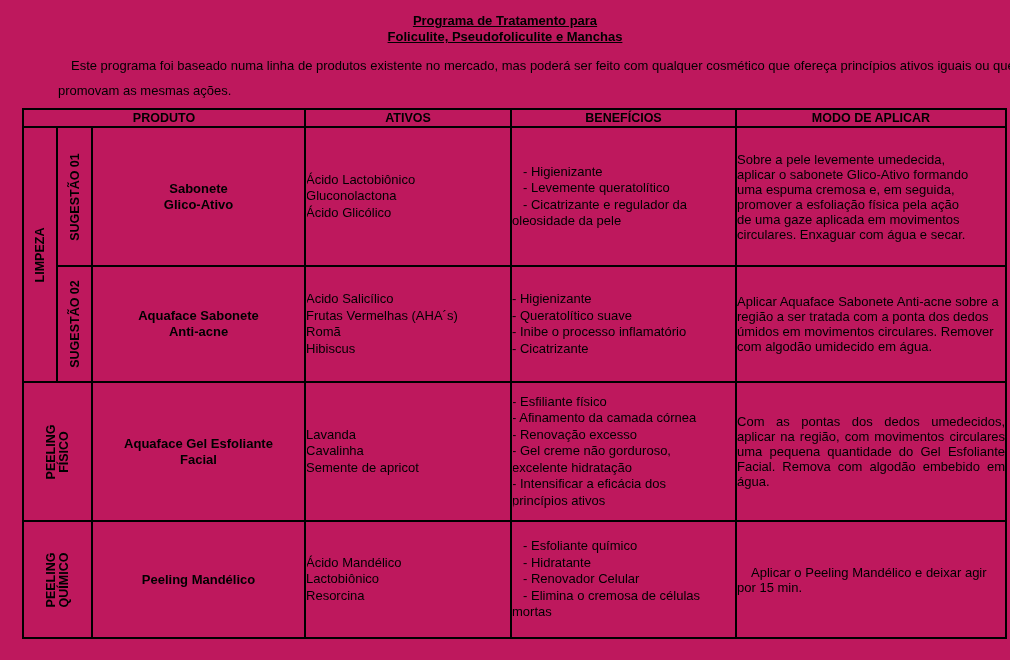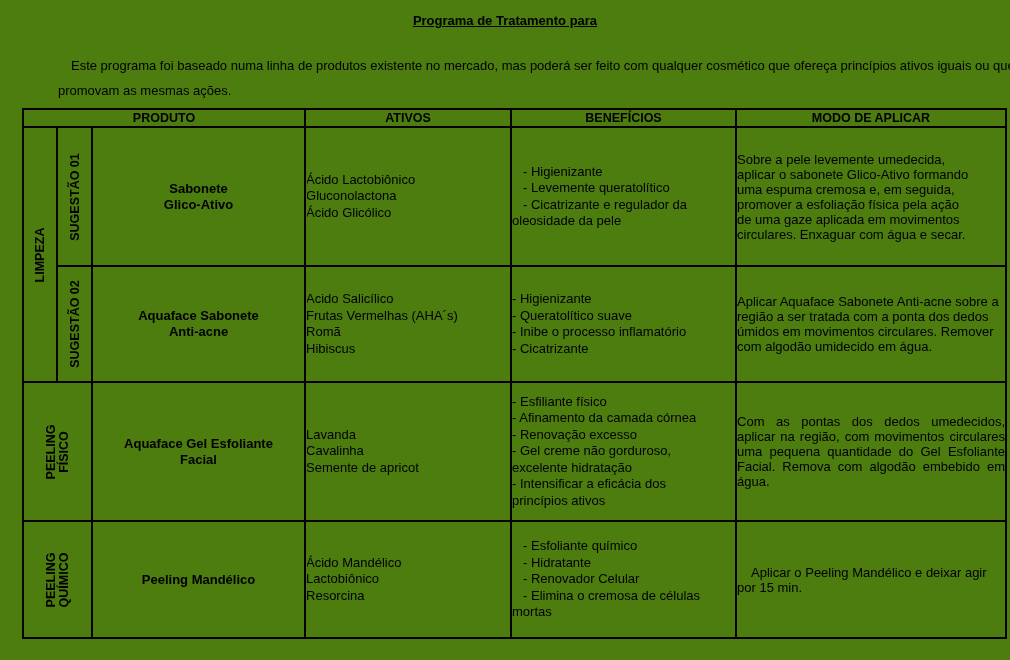--- a/index.html
+++ b/index.html
@@ -1,17 +1,17 @@
 <!DOCTYPE html>
 <html><head>
 <meta charset="utf-8">
 <style>
   html,body { margin:0; padding:0; background:#fff; }
   .doc {
-    position:relative; width:1010px; height:660px; background:#4d7c0f;
+    position:relative; width:1010px; height:660px; background:#be185d;
     font-family:"Liberation Sans", sans-serif; color:#000;
     -webkit-font-smoothing:antialiased;
   }
   .title { position:absolute; top:13px; left:0; width:100%; text-align:center;
     font-size:13px; font-weight:bold; line-height:16px; }
   .title div { text-decoration:underline; }
   .intro { position:absolute; top:53px; left:22px; width:966px;
     font-size:13px; line-height:25px; text-indent:13px;margin-left:36px; }
 
   table.tt { position:absolute; top:108px; left:22px; width:983px;
@@ -31,36 +31,37 @@
   td.vcell { position:relative; }
   .vtext { position:absolute; top:50%; left:50%;
     transform:translate(-50%,-50%) rotate(-90deg);
     font-weight:bold; font-size:12.5px; white-space:nowrap;
     text-align:center; line-height:13px; }
   .vtext div { white-space:nowrap; }
 
   td.produto { font-weight:bold; text-align:center; line-height:16px; }
   td.ativos  { padding:2px 4px 2px 13px; line-height:16.5px;border-radius:17px; }
   td.benef   { padding:2px 8px 2px 5px;  line-height:16.5px; }
-  td.benef.pr-lg { padding-right:26px; }
+  td.benef.pr-lg { padding-right:26px;border-radius:19px; }
   td.benef.ind div { text-indent:11px; }
   td.modo    { padding:2px 8px 2px 6px;  line-height:15px;margin-left:19px; }
   td.modo.pr-lg { padding-right:30px; }
   td.top  { vertical-align:top; }
   td.pt   { padding-top:18px;margin-top:20px; }
   .jus    { text-align:justify; }
   .first-ind { text-indent:14px; }
 </style>
 </head>
 <body>
 
 <div class="doc">
 
   <div class="title">
     <div>Programa de Tratamento para</div>
+    <div>Foliculite, Pseudofoliculite e Manchas</div>
   </div>
 
   <div class="intro">Este programa foi baseado numa linha de produtos existente no mercado, mas poderá ser feito com qualquer cosmético que ofereça princípios ativos iguais ou que promovam as mesmas ações.</div>
 
   <table class="tt">
     <colgroup>
       <col style="width:34px">
         <col style="width:35px">
         <col style="width:213px">
       <col style="width:206px">

